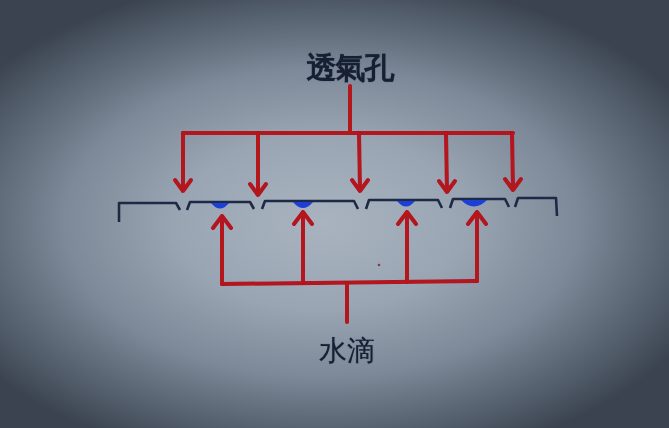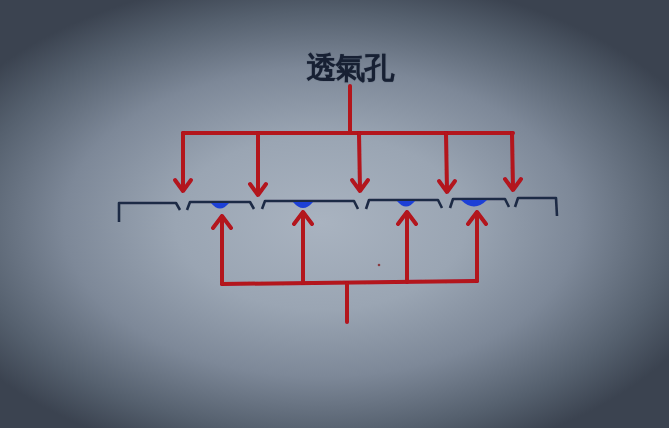--- a/index.html
+++ b/index.html
@@ -68,13 +68,14 @@
         <path d="M303 283 L303 212 M294 224 L303 212 L312 224"></path>
         <path d="M407 282 L407 212 M398 224 L407 212 L416 224"></path>
         <path d="M477 281 L477 212 M468 224 L477 212 L486 224"></path>
       </g>
 
       <circle cx="379" cy="265" r="1.3" fill="#8a3a40"></circle>
     </g>
   </svg>
 
   <div class="label label-top">透氣孔</div>
+  <div class="label label-bottom">水滴</div>
 </div>
 
 </body></html>

